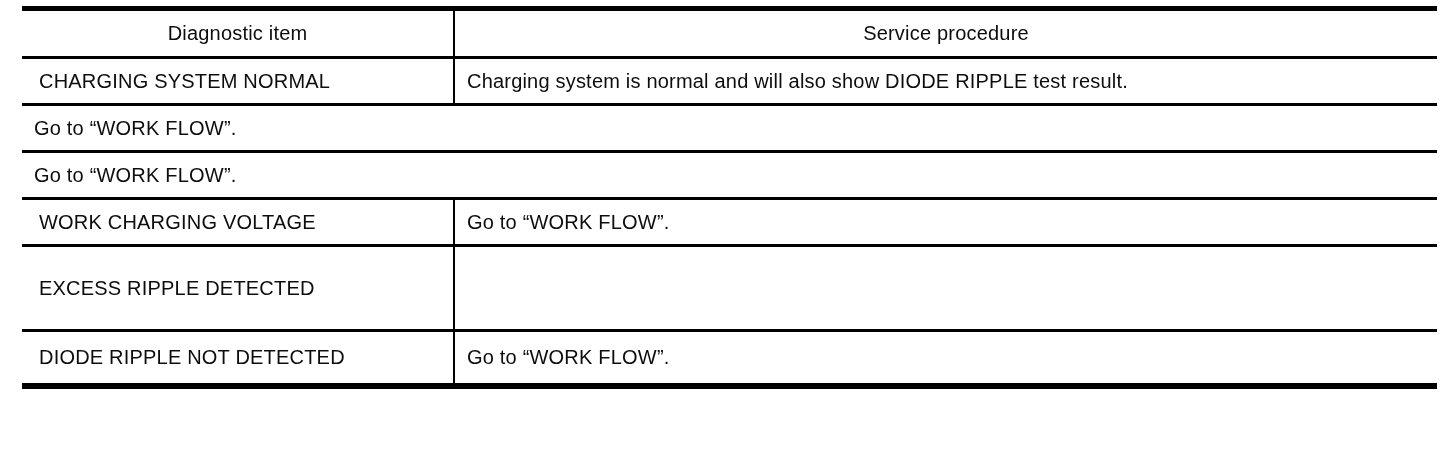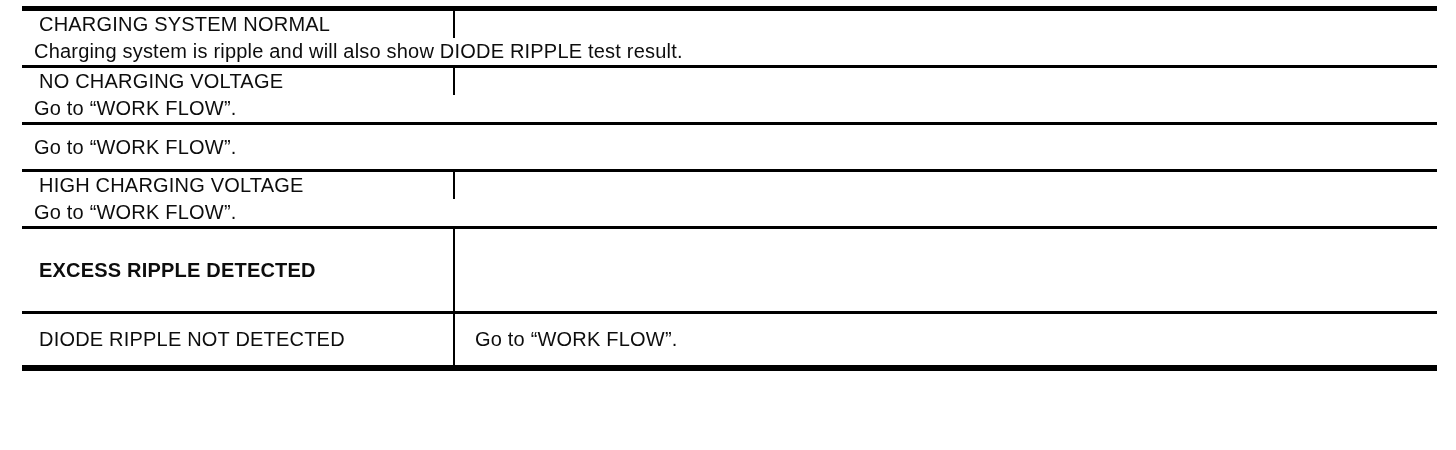--- a/index.html
+++ b/index.html
@@ -23,21 +23,20 @@
     width: 1415px;
     border-top: 5px solid #000000;
     border-bottom: 6px solid #000000;
   }
   .trow {
     display: flex;
     border-bottom: 3px solid #000000;
   }
   .trow:last-child {
     border-bottom: none;
-    gap: 8px;
   }
   .cell {
     box-sizing: border-box;
     display: flex;
     align-items: center;
     font-size: 20px;
     line-height: 27px;
     letter-spacing: 0.2px;
   }
   .c1 {
@@ -53,47 +52,50 @@
     padding-right: 14px;
     white-space: pre-line;
   }
   .header .cell {
     justify-content: center;
     padding-left: 0;
     padding-right: 0;
     text-align: center;
   }
   .h-header { min-height: 45px; }
-  .h-single { min-height: 44px; flex-direction: column; }
-  .h-double { min-height: 82px; font-weight: bold; }
+  .h-single { min-height: 44px; }
+  .h-double { min-height: 82px; }
   .h-last   { min-height: 51px; }
 </style>
 </head>
 <body>
 
 <div class="page">
   <div class="diag-table">
 
+    <div class="trow header h-header">
+      <div class="cell c1">Diagnostic item</div>
+      <div class="cell c2">Service procedure</div>
+    </div>
 
     <div class="trow h-single">
       <div class="cell c1">CHARGING SYSTEM NORMAL</div>
-      <div class="cell c2">Charging system is ripple and will also show DIODE RIPPLE test result.</div>
+      <div class="cell c2">Charging system is normal and will also show DIODE RIPPLE test result.</div>
     </div>
 
     <div class="trow h-single">
-      <div class="cell c1">NO CHARGING VOLTAGE</div>
       <div class="cell c2">Go to “WORK FLOW”.</div>
     </div>
 
     <div class="trow h-single">
       <div class="cell c2">Go to “WORK FLOW”.</div>
     </div>
 
     <div class="trow h-single">
-      <div class="cell c1">HIGH CHARGING VOLTAGE</div>
+      <div class="cell c1">WORK CHARGING VOLTAGE</div>
       <div class="cell c2">Go to “WORK FLOW”.</div>
     </div>
 
 
     <div class="trow h-double">
       <div class="cell c1">EXCESS RIPPLE DETECTED</div>
     </div>
 
     <div class="trow h-last">
       <div class="cell c1">DIODE RIPPLE NOT DETECTED</div>

